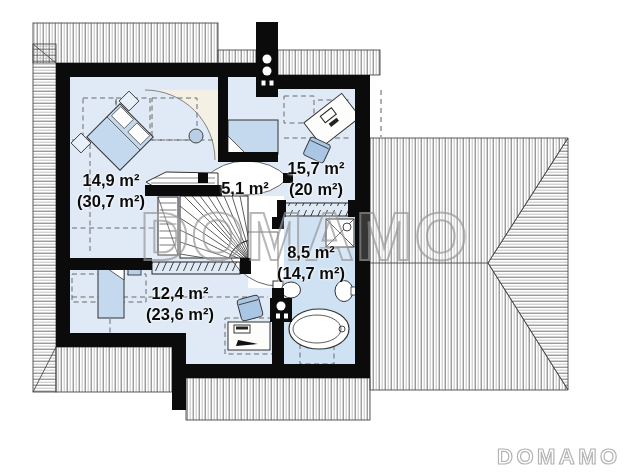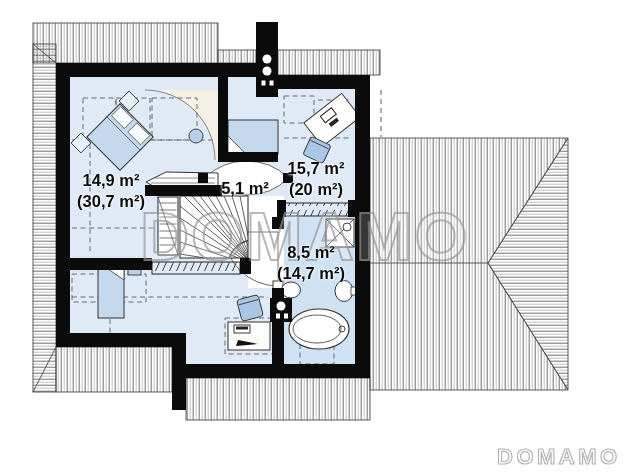--- a/index.html
+++ b/index.html
@@ -236,14 +236,18 @@
 
   </div>
   <div class="room-label" style="left:266px;top:158px;width:100px;">
     <div class="a">15,7 m²</div>
     <div class="b">(20 m²)</div>
   </div>
   <div class="room-label" style="left:256px;top:242px;width:110px;">
     <div class="a">8,5 m²</div>
     <div class="b">(14,7 m²)</div>
   </div>
+  <div class="room-label" style="left:120px;top:283px;width:120px;">
+    <div class="a">12,4 m²</div>
+    <div class="b">(23,6 m²)</div>
+  </div>
 
 </div>
 
 </body></html>

